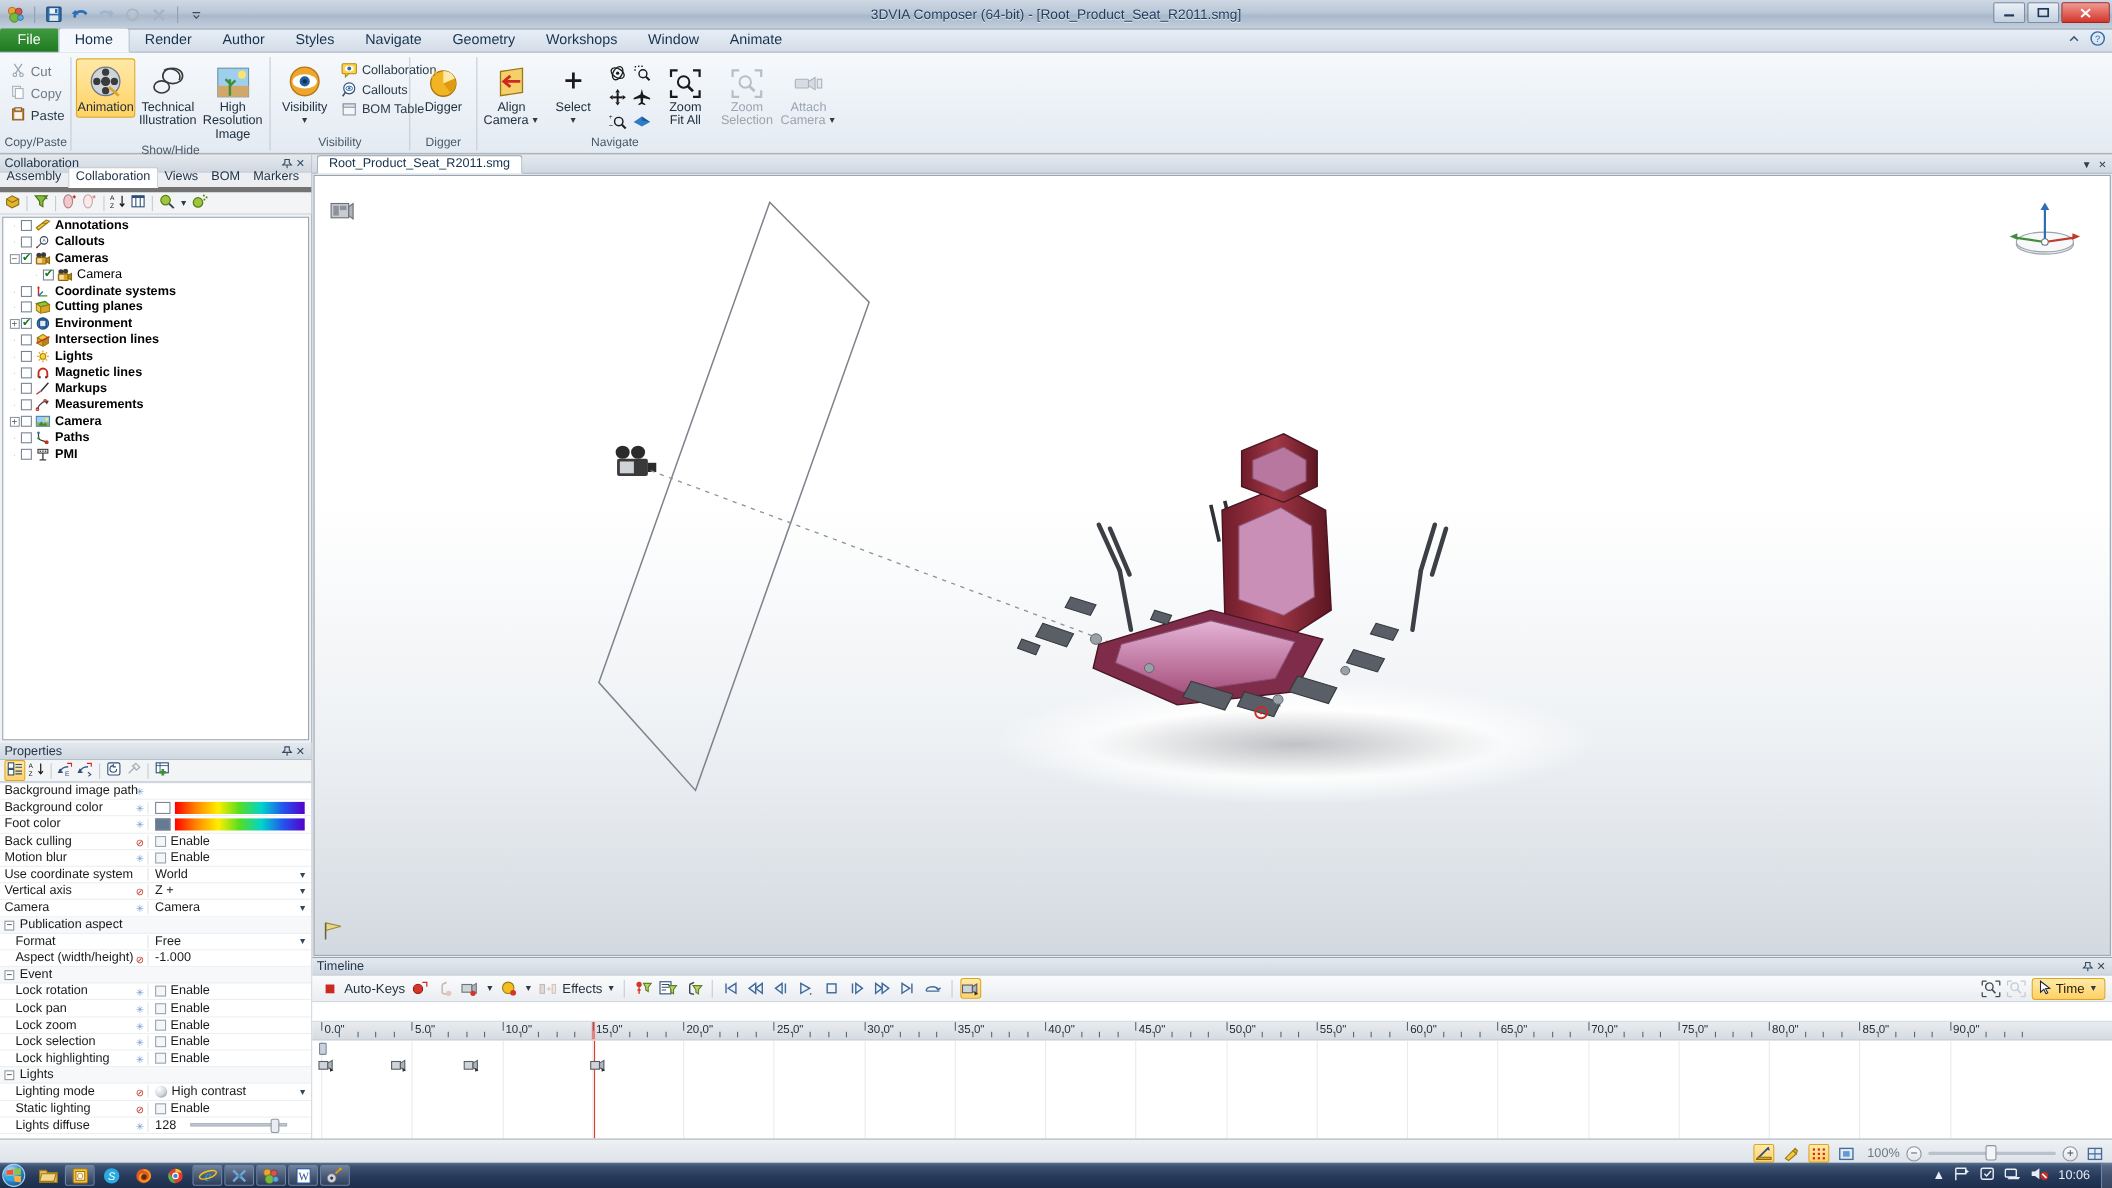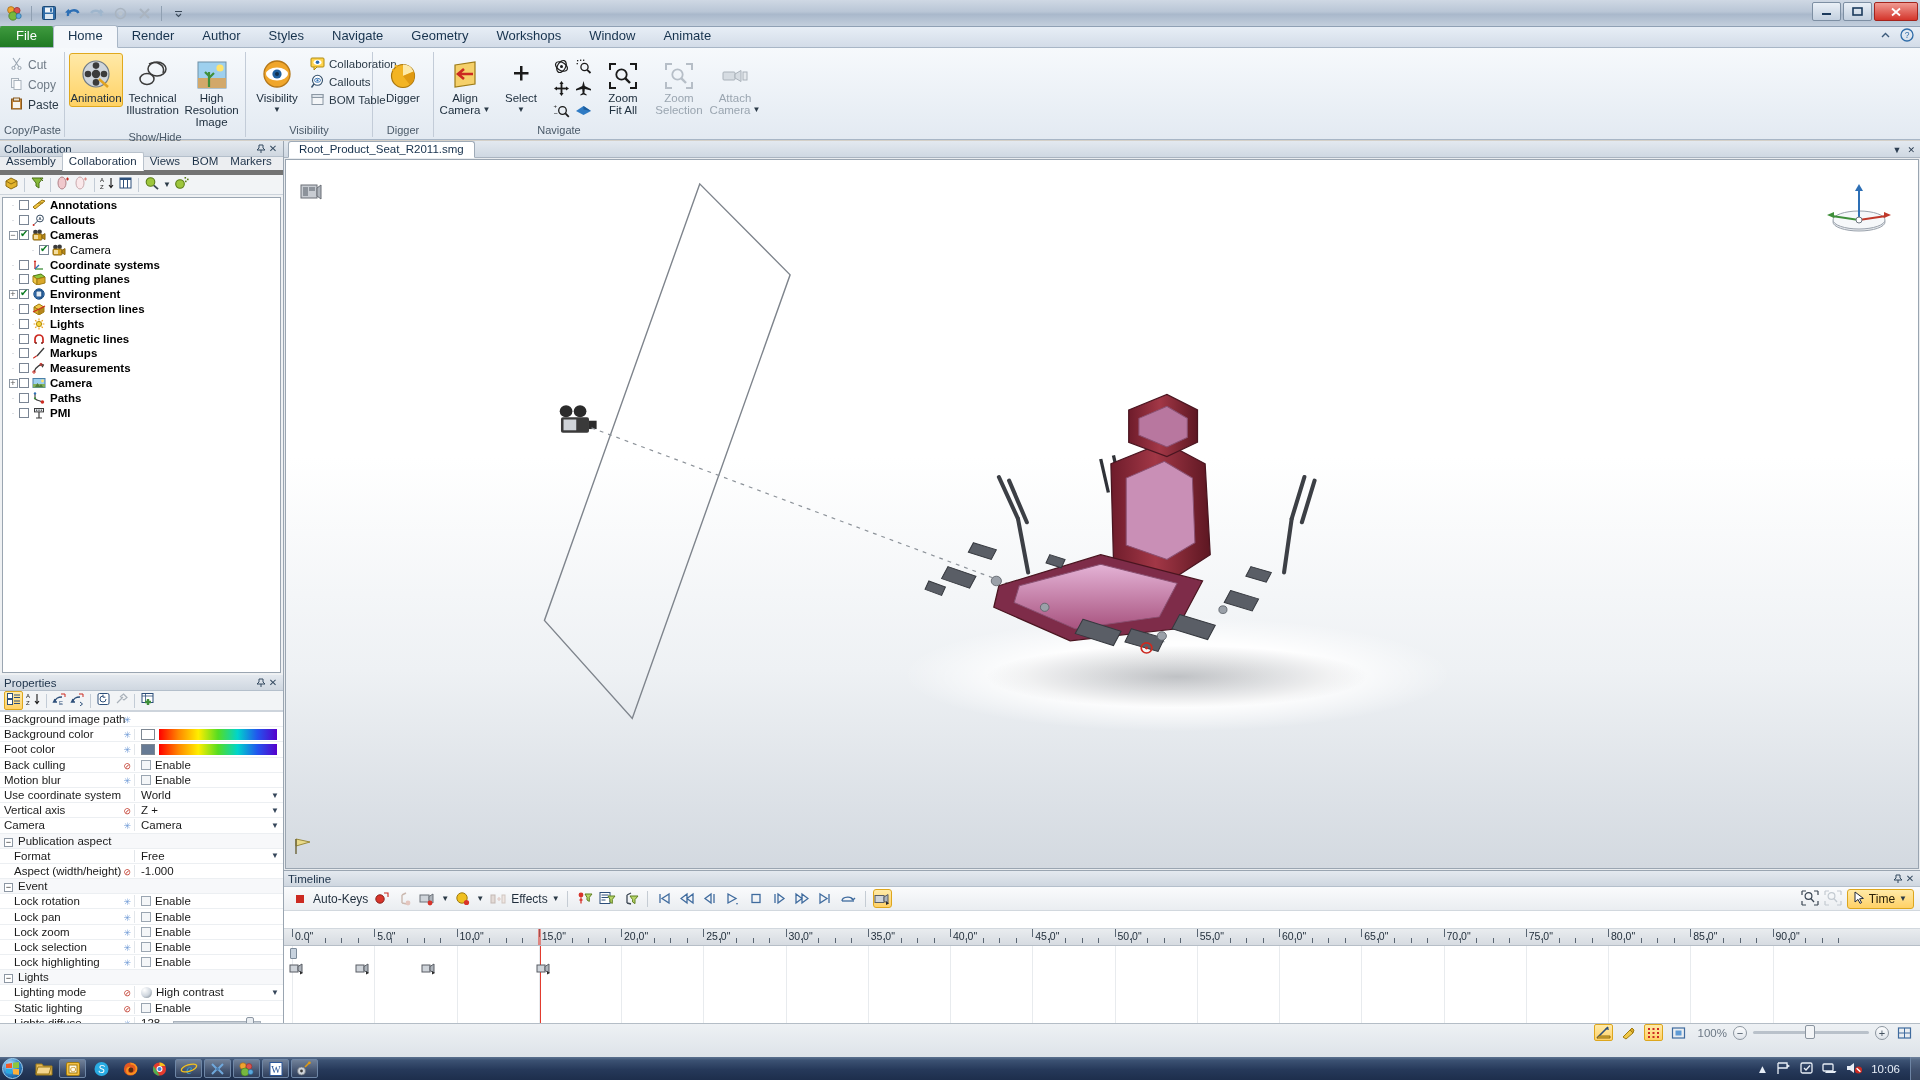--- a/index.html
+++ b/index.html
@@ -111,36 +111,36 @@
   .doctab-right{ position:absolute; right:5px; bottom:2px; display:flex; gap:6px; font-size:9px; color:#2c3e52;}
   #viewport{ flex:1; position:relative; overflow:hidden;
     background:linear-gradient(to bottom,#ffffff 0%,#ffffff 42%,#eef1f4 72%,#d3d9e0 100%);
     border:1px solid #9aa5b1; margin:1px;}
   
   #timeline{ height:165px; background:#f1f3f5; display:flex; flex-direction:column; border-top:1px solid #9aa5b1;}
   .tl-toolbar{ height:24px; display:flex; align-items:center; gap:4px; padding:0 6px; background:linear-gradient(to bottom,#fafbfc,#eaedf1); border-bottom:1px solid #d2d8de; position:relative;}
   .tl-toolbar .tsep{ width:1px;height:16px;background:#c5ccd4;margin:0 3px;}
   .tlbtn{ width:19px;height:19px;display:flex;align-items:center;justify-content:center;font-size:12px;color:#26405c;}
   .tlbtn.sel{ background:linear-gradient(to bottom,#ffeaa8,#ffd166); border:1px solid #dda61d; border-radius:3px;}
-  .tl-right{ position:absolute; right:6px; display:flex; gap:4px;}
+  .tl-right{ position:absolute; right:6px; display:flex; align-items:center; gap:4px;}
   .timebtn{ display:flex;align-items:center;gap:4px;background:linear-gradient(to bottom,#ffeaa8,#ffd166);border:1px solid #dda61d;border-radius:3px;padding:1px 6px;font-size:12px;color:#2a2008;}
   .tl-blank{ height:18px; background:#fff; border-bottom:1px solid #d2d8de;}
   .tl-ruler{ height:17px; background:linear-gradient(to bottom,#e9ecef,#d6dbe1); position:relative; overflow:hidden; border-bottom:1px solid #b6bec7;}
   .tick{ position:absolute; top:0; width:1px; height:5px; background:#5a6673;}
   .tick.major{ height:8px;}
   .tlabel-t{ position:absolute; top:1px; font-size:10.5px; color:#1d2a37;}
   .tl-tracks{ flex:1; background:#fff; position:relative; overflow:hidden;}
   .tl-grid{ position:absolute; top:0; bottom:0; width:1px; background:#e8ebee;}
   .key{ position:absolute; }
   #playhead{ position:absolute; top:0; bottom:0; width:2px; background:#e23b2e;}
   
   #statusbar{
-    position:absolute; bottom:23px; left:0; right:0; height:34px;
+    position:absolute; bottom:23px; left:0; right:0; height:22px;
     background:linear-gradient(to bottom,#eef1f4,#dde3e9); border-top:1px solid #b4bdc6;
-    display:flex; align-items:flex-start; padding:0 6px; font-size:11.5px; color:#3c4a58;
+    display:flex; align-items:flex-end; padding:0 6px; font-size:11.5px; color:#3c4a58;
   }
   .sb-right{ margin-left:auto; display:flex; align-items:center; gap:6px;}
   .sbtn{ width:19px;height:17px;display:flex;align-items:center;justify-content:center;border-radius:2px;}
   .sbtn.sel{ background:linear-gradient(to bottom,#ffeaa8,#ffd166); border:1px solid #dda61d;}
   .zslider{ width:116px;height:3px;background:#b9c1ca;position:relative;border-radius:2px;}
   .zknob{ position:absolute;left:52px;top:-6px;width:10px;height:14px;background:#f3f5f7;border:1px solid #8a949f;border-radius:2px;}
   .circbtn{ width:14px;height:14px;border-radius:50%;border:1px solid #8d96a0;background:linear-gradient(to bottom,#fcfdfe,#dfe4ea);display:flex;align-items:center;justify-content:center;font-size:11px;color:#44515f;}
   
   #taskbar{
     position:absolute; bottom:0; left:0; right:0; height:23px;
@@ -201,20 +201,21 @@
         <path d="M3 3 L12 12 M12 3 L3 12" stroke="#aab4c0" stroke-width="2.2"></path>
       </svg>
     </div>
     <div class="qat-sep"></div>
     <div class="qat-ico">
       <svg width="11" height="11" viewBox="0 0 11 11">
           <path d="M2 3.5 h7 M3 6 L5.5 8.5 L8 6" stroke="#3b4a5a" stroke-width="1.1" fill="none"></path>
         </svg>
     </div>
   </div>
+  <div id="wintitle">3DVIA Composer (64-bit) - [Root_Product_Seat_R2011.smg]</div>
   <div class="winbtns">
     <div class="winbtn">
       <svg width="11" height="9" viewBox="0 0 11 9">
           <rect x="1" y="6" width="9" height="2" fill="#1b3a5c"></rect>
         </svg>
     </div>
     <div class="winbtn">
       <svg width="11" height="9" viewBox="0 0 11 9">
           <rect x="1" y="1" width="9" height="7" fill="none" stroke="#1b3a5c" stroke-width="1.6"></rect>
         </svg>

